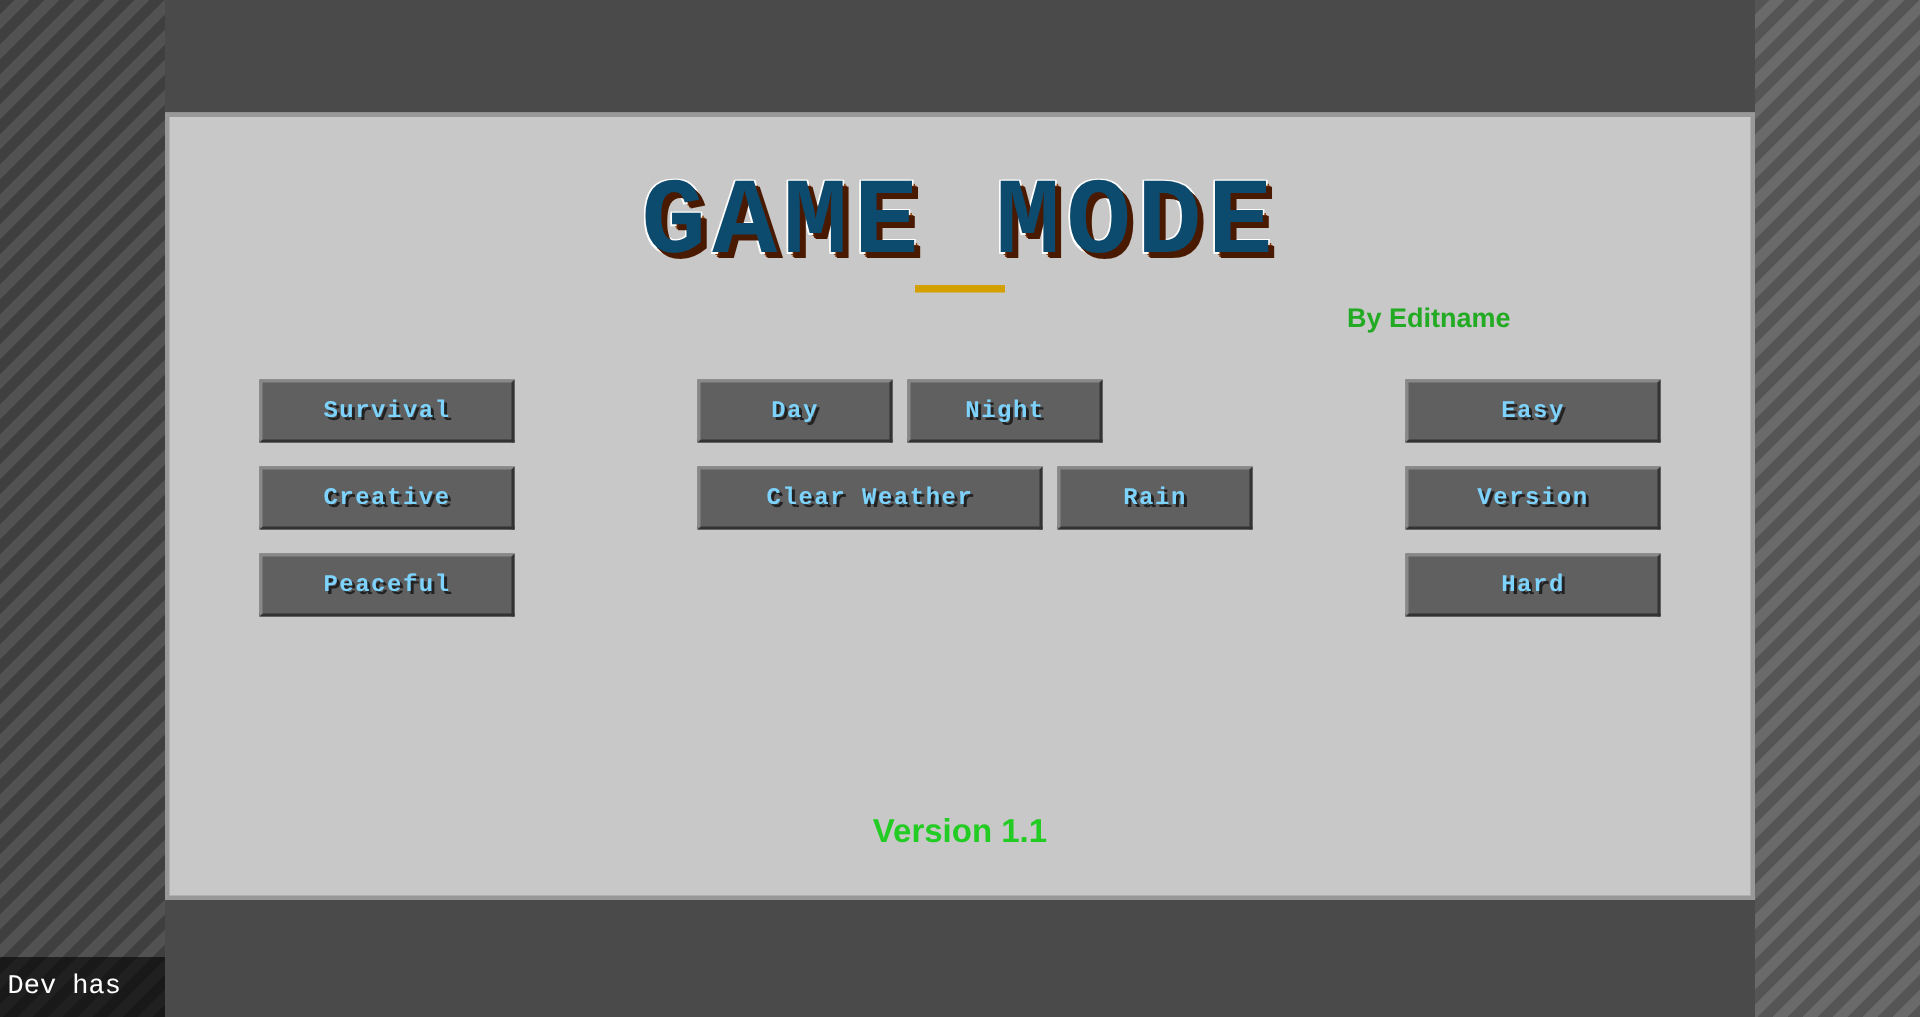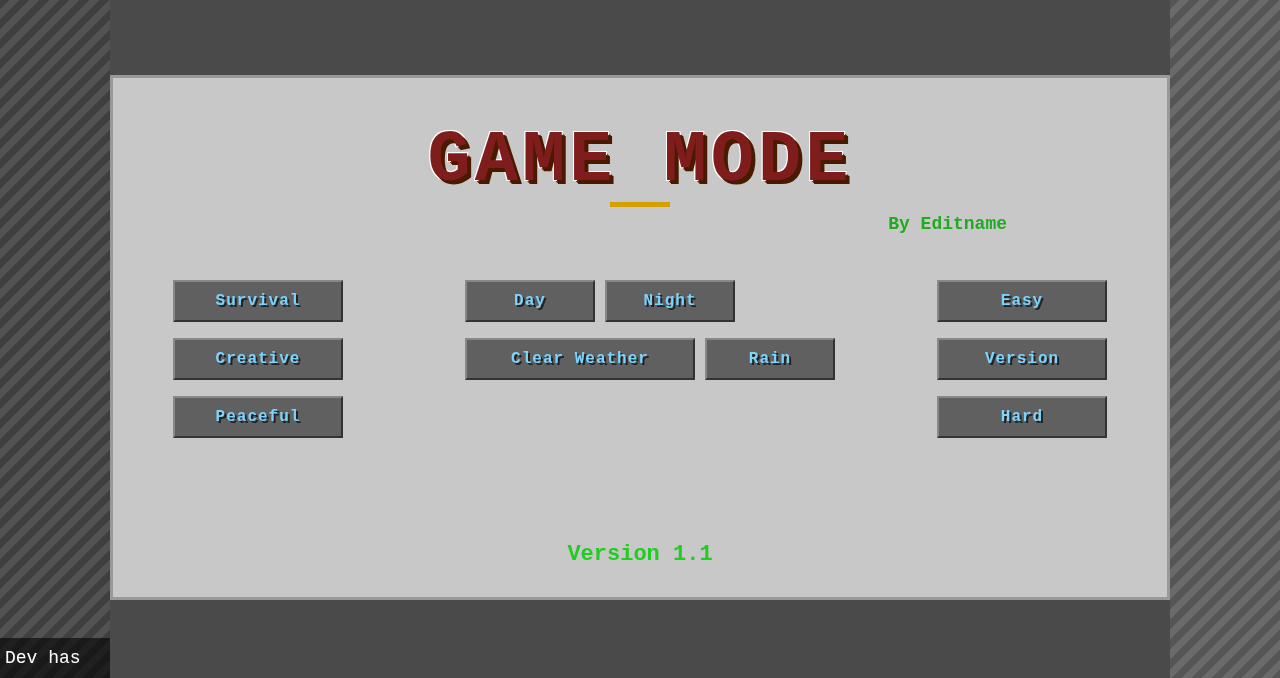--- a/index.html
+++ b/index.html
@@ -59,48 +59,47 @@
       text-align: center;
     }
 
     .title-text {
       font-size: 72px;
       font-weight: 900;
       font-family: 'Courier New', Courier, monospace;
       letter-spacing: 4px;
       text-transform: uppercase;
       
-      color: #7f1d1d;
+      color: #0c4a6e;
       text-shadow:
         4px 4px 0px #4a1a00,
         3px 3px 0px #6b2800,
         -1px -1px 0 #fff,
         1px -1px 0 #fff,
         -1px 1px 0 #fff,
         2px 2px 0 #8b3a00;
       position: relative;
-      margin-top: 12px;
     }
 
     .title-underline {
       width: 60px;
       height: 5px;
       background: #d4a000;
       margin: 0 auto 2px auto;
     }
 
     .by-editname {
       color: #22aa22;
       font-size: 18px;
-      font-family: Liberation Mono, monospace;
+      font-family: Liberation Sans, sans-serif;
       font-weight: bold;
       text-align: right;
       width: 100%;
       padding-right: 120px;
-      margin-bottom: 36px;
+      margin-bottom: 20px;
     }
 
     .buttons-area {
       display: flex;
       flex-direction: row;
       justify-content: space-between;
       width: 100%;
       padding: 0 20px;
       margin-top: 10px;
     }
@@ -147,21 +146,21 @@
 
     .time-row {
       display: flex;
       flex-direction: row;
       gap: 10px;
     }
 
     .version-text {
       color: #22cc22;
       font-size: 22px;
-      font-family: Liberation Mono, monospace;
+      font-family: Liberation Sans, sans-serif;
       font-weight: bold;
       margin-top: auto;
       padding-bottom: 10px;
       text-align: center;
     }
 
     .dev-bar {
       position: absolute;
       bottom: 0;
       left: 0;

